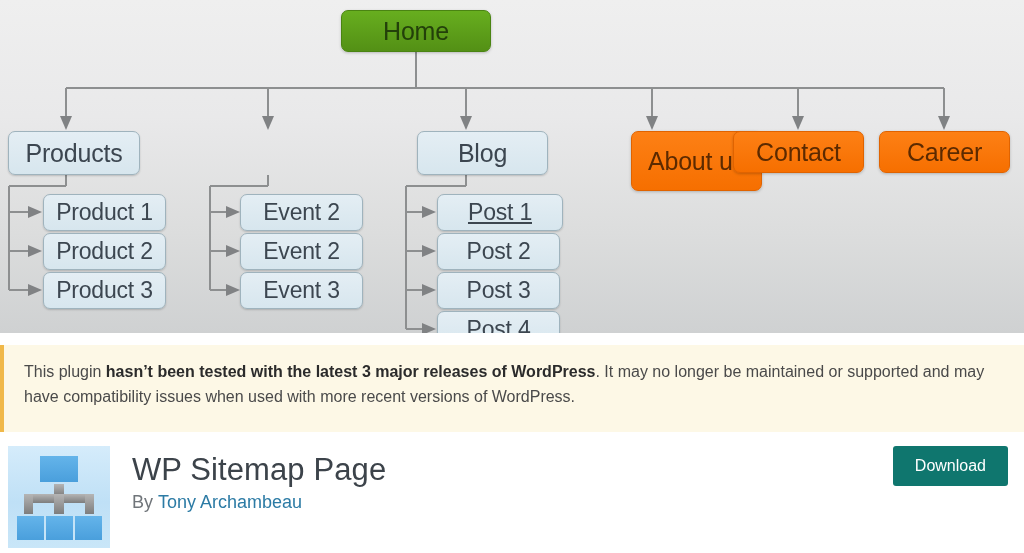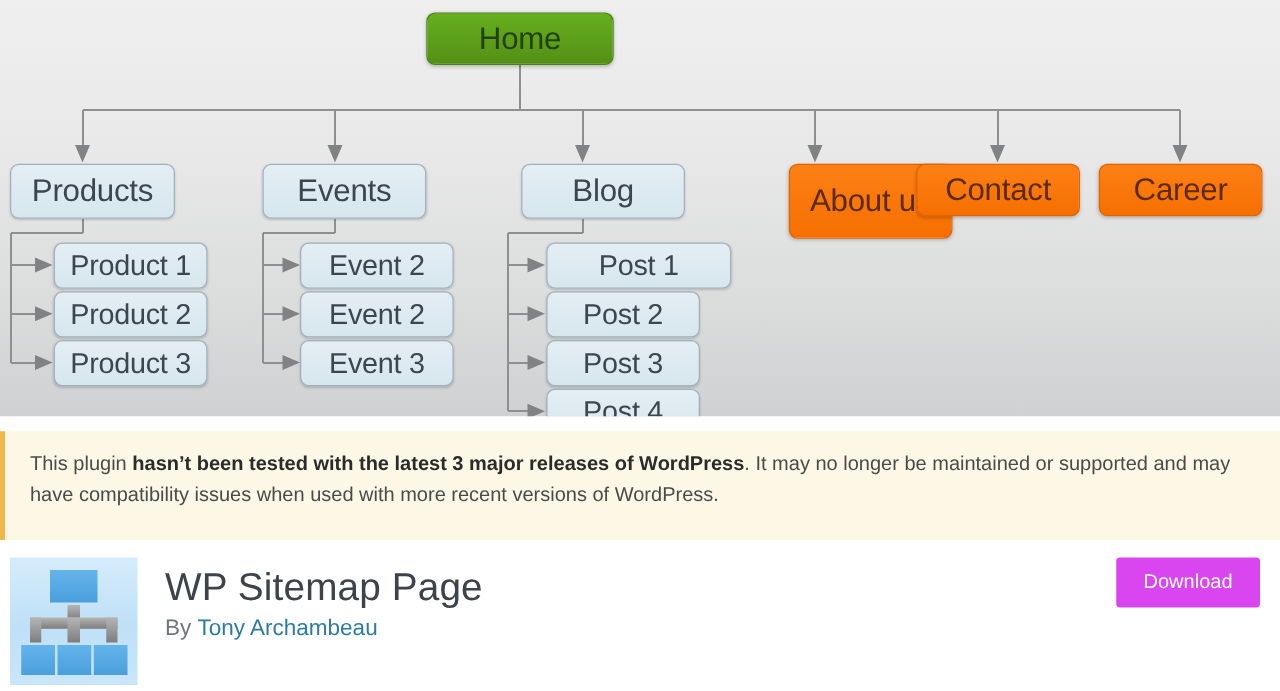--- a/index.html
+++ b/index.html
@@ -98,21 +98,21 @@
     font-size: 18px;
     color: #70757a;
     margin: 0;
   }
   #plugin-author { color: #2c7ba5; text-decoration: none; }
 
   #download-btn {
     position: absolute;
     right: 16px;
     top: 14px;
-    background: #d946ef;
+    background: #0f766e;
     color: #ffffff;
     border: none;
     border-radius: 3px;
     font-size: 16px;
     font-family: "Liberation Sans", sans-serif;
     padding: 11px 22px;
     cursor: pointer;
     line-height: 1.1;
   }
 </style>
@@ -189,23 +189,20 @@
     </g>
   </svg>
 
   <div class="node node-green" style="left:341px; top:10px; width:150px; height:42px;">
     <span>Home</span>
   </div>
 
   <div class="node node-blue" style="left:8px; top:131px; width:132px; height:44px;">
     <span>Products</span>
   </div>
-  <div class="node node-blue" style="left:210px; top:131px; width:131px; height:44px;">
-    <span>Events</span>
-  </div>
   <div class="node node-blue" style="left:405px; top:131px; width:131px; height:44px;margin-left:12px;">
     <span>Blog</span>
   </div>
   <div class="node node-orange" style="left:587px; top:131px; width:131px; height:60px;margin-left:44px;">
     <span>About us</span>
   </div>
   <div class="node node-orange" style="left:879px; top:131px; width:131px; height:42px;">
     <span>Career</span>
   </div>
   <div class="node node-orange" style="left:733px; top:131px; width:131px; height:42px;">
@@ -225,21 +222,21 @@
   <div class="node node-blue node-child" style="left:240px; top:194px; width:123px; height:37px;">
     <span>Event 2</span>
   </div>
   <div class="node node-blue node-child" style="left:240px; top:233px; width:123px; height:37px;">
     <span>Event 2</span>
   </div>
   <div class="node node-blue node-child" style="left:240px; top:272px; width:123px; height:37px;">
     <span>Event 3</span>
   </div>
 
-  <div class="node node-blue node-child" style="left:437px; top:194px; width:148px; height:37px;">
+  <div class="node node-blue node-child" style="left:437px; top:194px; width:126px; height:37px;text-decoration:underline;">
     <span>Post 1</span>
   </div>
   <div class="node node-blue node-child" style="left:437px; top:233px; width:123px; height:37px;">
     <span>Post 2</span>
   </div>
   <div class="node node-blue node-child" style="left:437px; top:272px; width:123px; height:37px;">
     <span>Post 3</span>
   </div>
   <div class="node node-blue node-child" style="left:437px; top:311px; width:123px; height:37px;text-align:center;">
     <span>Post 4</span>

